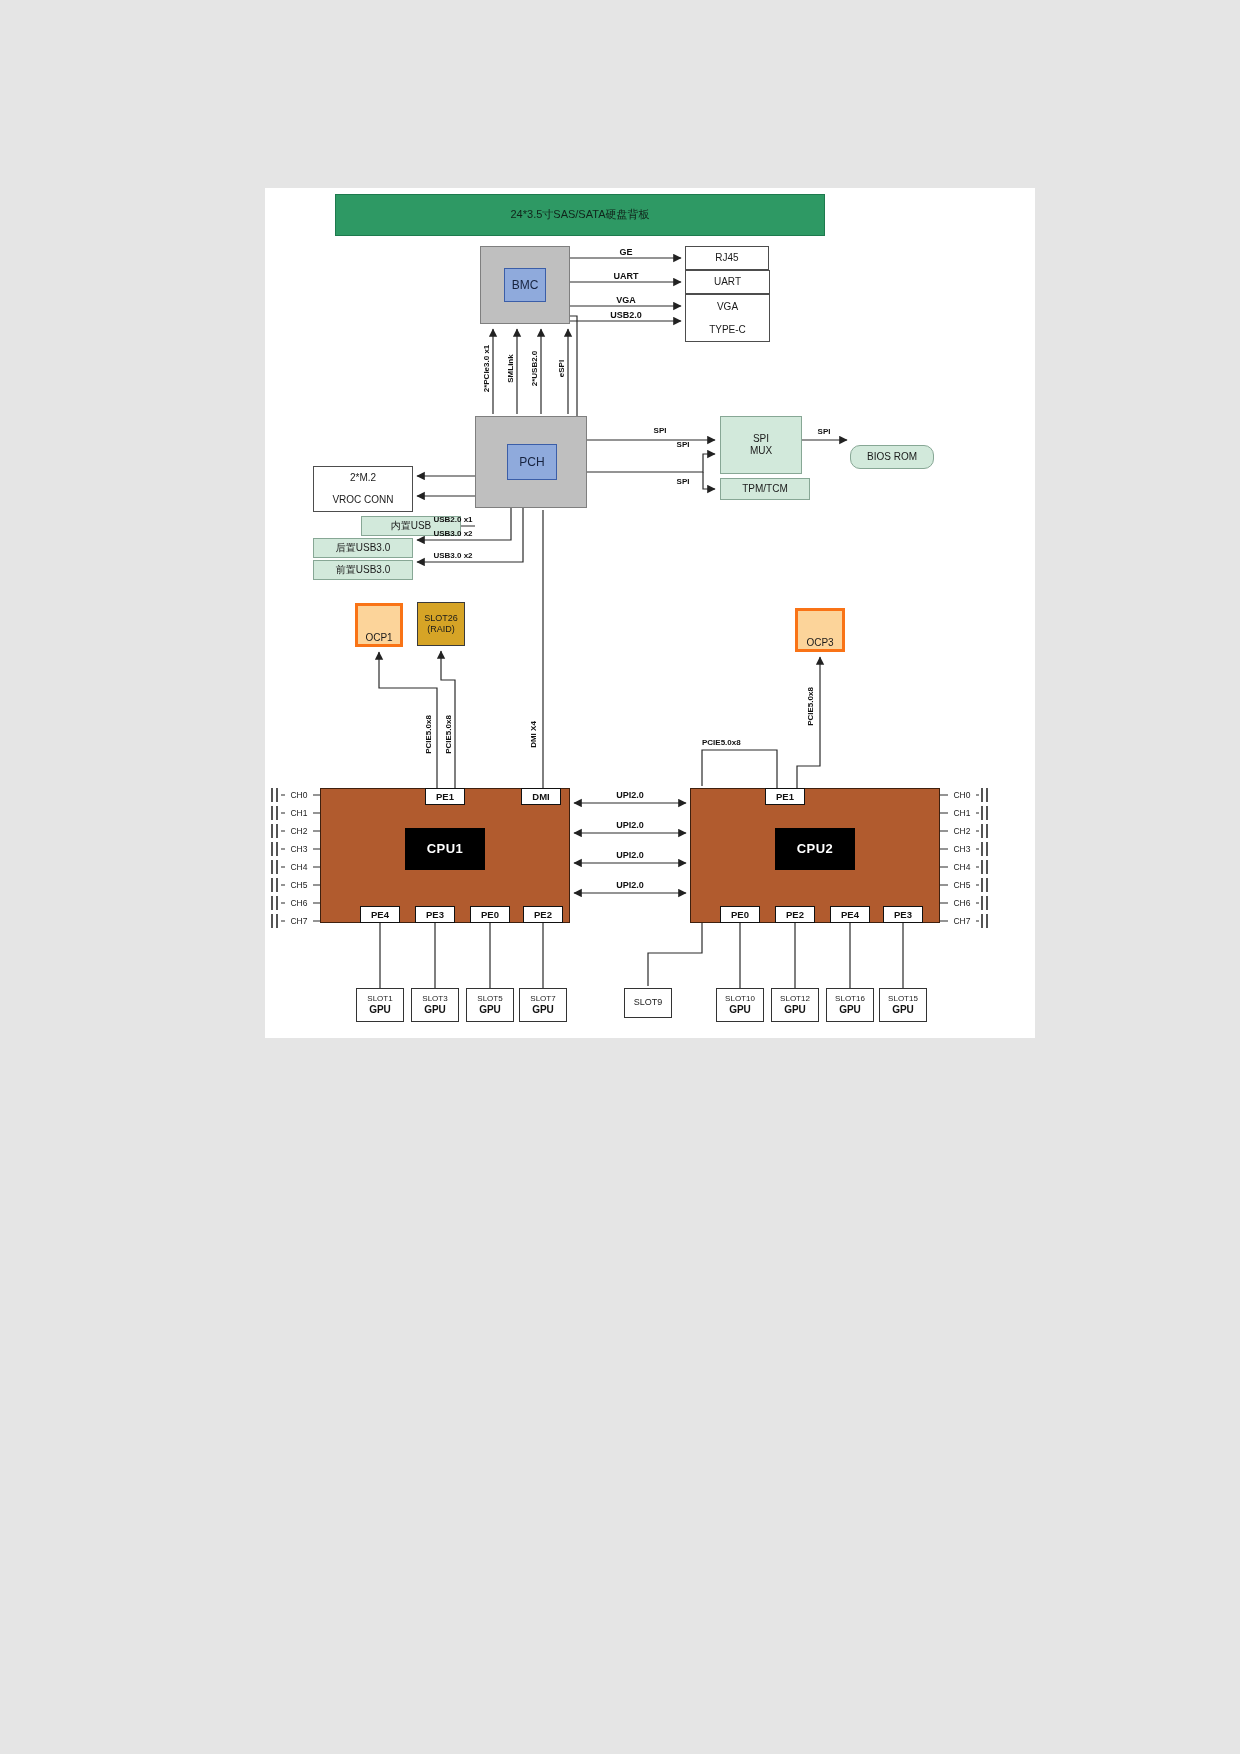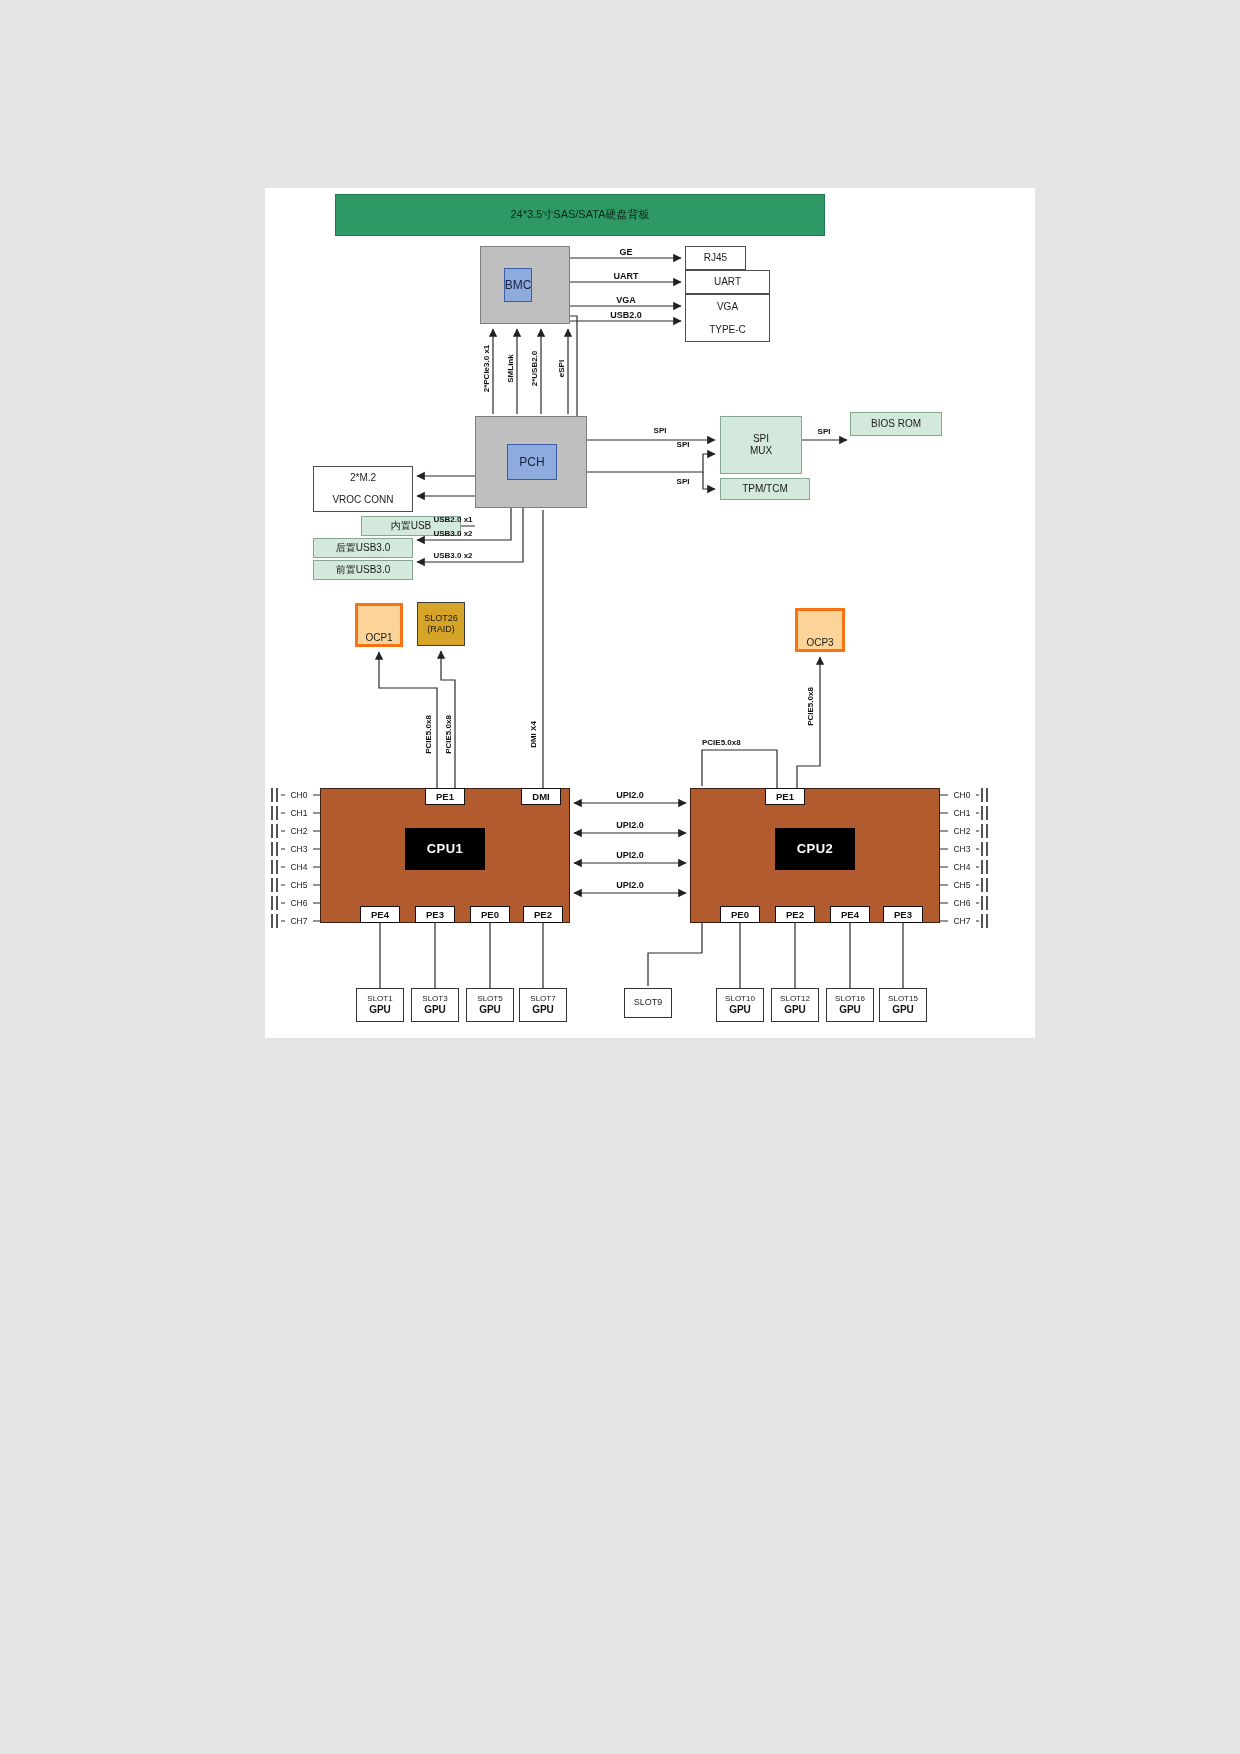--- a/index.html
+++ b/index.html
@@ -96,25 +96,25 @@
 
       <path d="M437,735 V765 H383 V798"></path>
     </g>
   </svg>
 
   <div class="box greenbar" style="left:70px;top:6px;width:490px;height:42px;">
     <span>24*3.5寸SAS/SATA硬盘背板</span>
   </div>
 
   <div class="box gray" style="left:215px;top:58px;width:90px;height:78px;"></div>
-  <div class="box chip" style="left:239px;top:80px;width:28px;height:34px;">
+  <div class="box chip" style="left:239px;top:80px;width:42px;height:34px;">
     <span>BMC</span>
   </div>
 
-  <div class="box" style="left:420px;top:58px;width:61px;height:24px;">
+  <div class="box" style="left:420px;top:58px;width:84px;height:24px;">
     <span>RJ45</span>
   </div>
   <div class="box" style="left:420px;top:82px;width:85px;height:24px;">
     <span>UART</span>
   </div>
   <div class="box" style="left:420px;top:106px;width:85px;height:48px;justify-content:space-around;">
     <span>VGA</span>
     <span>TYPE-C</span>
   </div>
 
@@ -130,21 +130,21 @@
 
   <div class="box gray" style="left:210px;top:228px;width:112px;height:92px;"></div>
   <div class="box chip" style="left:242px;top:256px;width:50px;height:36px;">
     <span>PCH</span>
   </div>
 
   <div class="box lgreen" style="left:455px;top:228px;width:82px;height:58px;">
     <span>SPI</span>
     <span>MUX</span>
   </div>
-  <div class="box lgreen" style="left:585px;top:224px;width:92px;height:24px;">
+  <div class="box lgreen" style="left:585px;top:257px;width:84px;height:24px;border-radius:10px;">
     <span>BIOS ROM</span>
   </div>
   <div class="box lgreen" style="left:455px;top:290px;width:90px;height:22px;">
     <span>TPM/TCM</span>
   </div>
   <div class="lbl sm" style="left:375px;top:238px;width:40px;">SPI</div>
   <div class="lbl sm" style="left:539px;top:239px;width:40px;">SPI</div>
   <div class="lbl sm" style="left:398px;top:252px;width:40px;">SPI</div>
   <div class="lbl sm" style="left:398px;top:289px;width:40px;">SPI</div>
 

